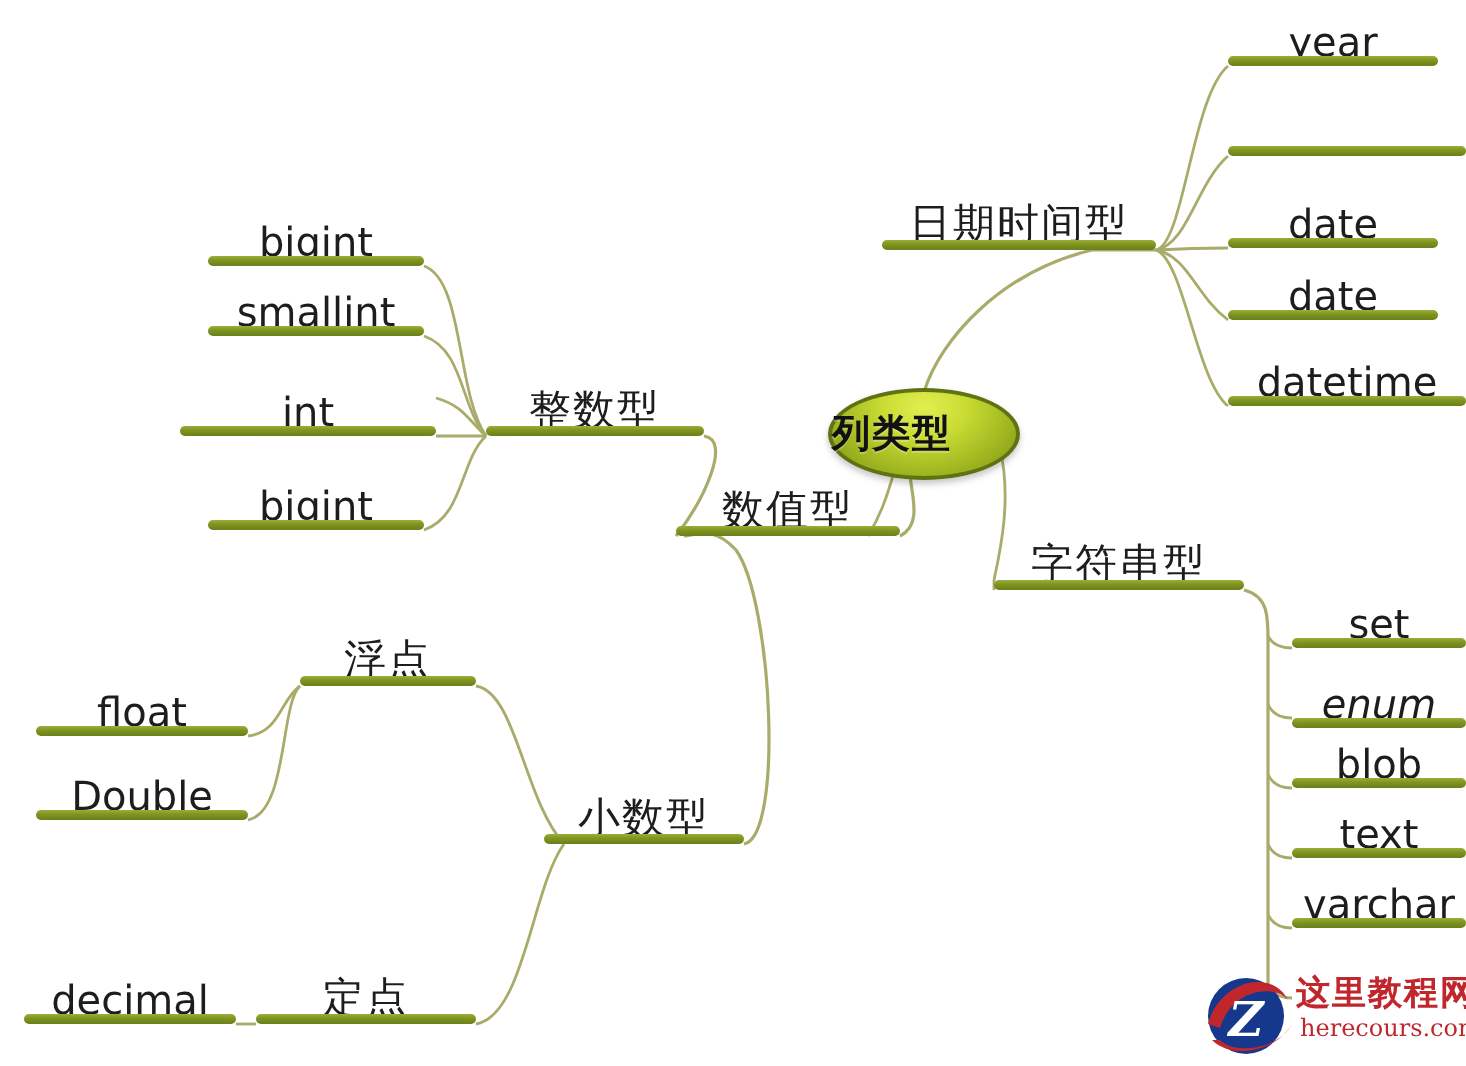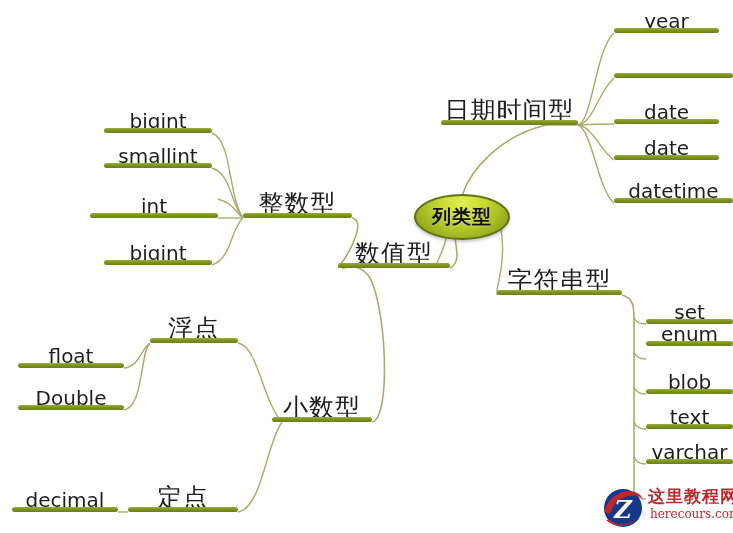--- a/index.html
+++ b/index.html
@@ -38,36 +38,36 @@
     position: absolute;
     left: 0;
     bottom: 0;
     height: 5px;
     border-radius: 2.5px;
     background: linear-gradient(to bottom, #9aad3a 0%, #7f941f 45%, #68801a 100%);
   }
   .lbl-center .label { left: 50%; transform: translateX(-50%); }
 
   .latin { font-size: 20px; letter-spacing: 0px; }
-  .cjk   { font-size: 25px; letter-spacing: 1px; font-family: "DejaVu Sans", "Liberation Sans", sans-serif; }
+  .cjk   { font-size: 21px; letter-spacing: 1px; font-family: "DejaVu Sans", "Liberation Sans", sans-serif; }
 
   
   #root-node {
     position: absolute;
     left: 414px;
     top: 194px;
     width: 92px;
     height: 42px;
     border-radius: 50%;
     background: radial-gradient(ellipse at 50% 18%, #e2ee52 0%, #c9dc33 32%, #9fb620 68%, #7d9019 100%);
     border: 2px solid #5f7214;
     box-shadow: 0 2px 3px rgba(0,0,0,0.22);
     display: flex;
     align-items: center;
-    justify-content: center;
+    justify-content: flex-start;
   }
   #root-node .root-label {
     font-size: 19px;
     letter-spacing: 1px;
     color: #111;
     font-weight: 700;
     white-space: nowrap;
     text-shadow: 0 1px 0 rgba(255,255,255,0.25);
   }
 
@@ -251,21 +251,21 @@
   <div class="node lbl-center" style="left:497px; top:254px; width:125px; height:41px;">
     <span class="label cjk">字符串型</span>
     <span class="bar" style="width:125px;"></span>
   </div>
 
   <div class="node lbl-center" style="left:646px; top:289px; width:87px; height:35px;">
     <span class="label latin">set</span>
     <span class="bar" style="width:87px;"></span>
   </div>
 
-  <div class="node lbl-center" style="left:646px; top:324px; width:87px; height:22px;">
+  <div class="node lbl-center" style="left:646px; top:324px; width:87px; height:40px;font-style:italic;">
     <span class="label latin">enum</span>
     <span class="bar" style="width:87px;"></span>
   </div>
 
   <div class="node lbl-center" style="left:646px; top:359px; width:87px; height:35px;">
     <span class="label latin">blob</span>
     <span class="bar" style="width:87px;"></span>
   </div>
 
   <div class="node lbl-center" style="left:646px; top:394px; width:87px; height:35px;text-align:center;">

